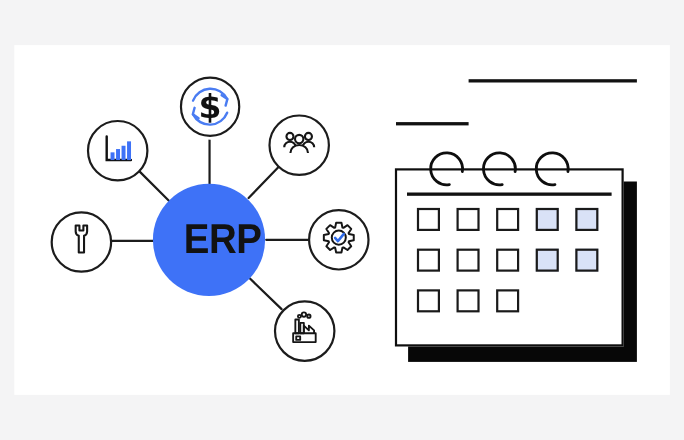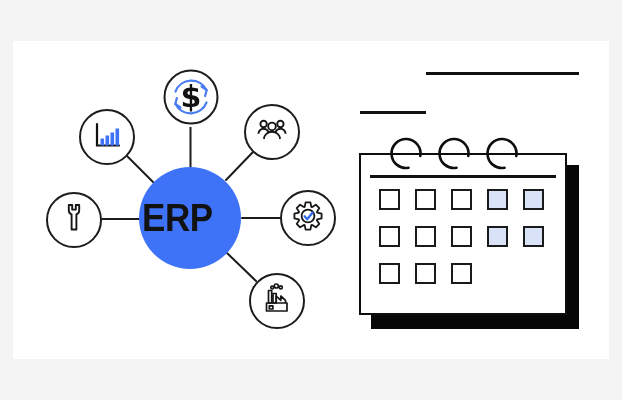--- a/index.html
+++ b/index.html
@@ -10,21 +10,21 @@
   }
   .card{
     position:absolute;left:13px;top:41px;width:596px;height:318px;
     background:#ffffff;
   }
   
   .connectors{position:absolute;left:0;top:0;width:350px;height:300px;}
   .hub{
     position:absolute;left:126px;top:126px;width:102px;height:102px;
     border-radius:50%;background:#3E72F7;
-    display:flex;align-items:center;justify-content:flex-start;z-index:3;
+    display:flex;align-items:center;justify-content:flex-end;z-index:3;
   }
   .hub span{
     font-size:38px;font-weight:600;color:#121212;letter-spacing:-.5px;
     transform:scaleX(.92);
   }
   .node{
     position:absolute;width:56px;height:56px;border-radius:50%;
     background:#fff;border:2px solid #1c1c1c;box-sizing:border-box;
     display:flex;align-items:center;justify-content:center;z-index:3;
   }

